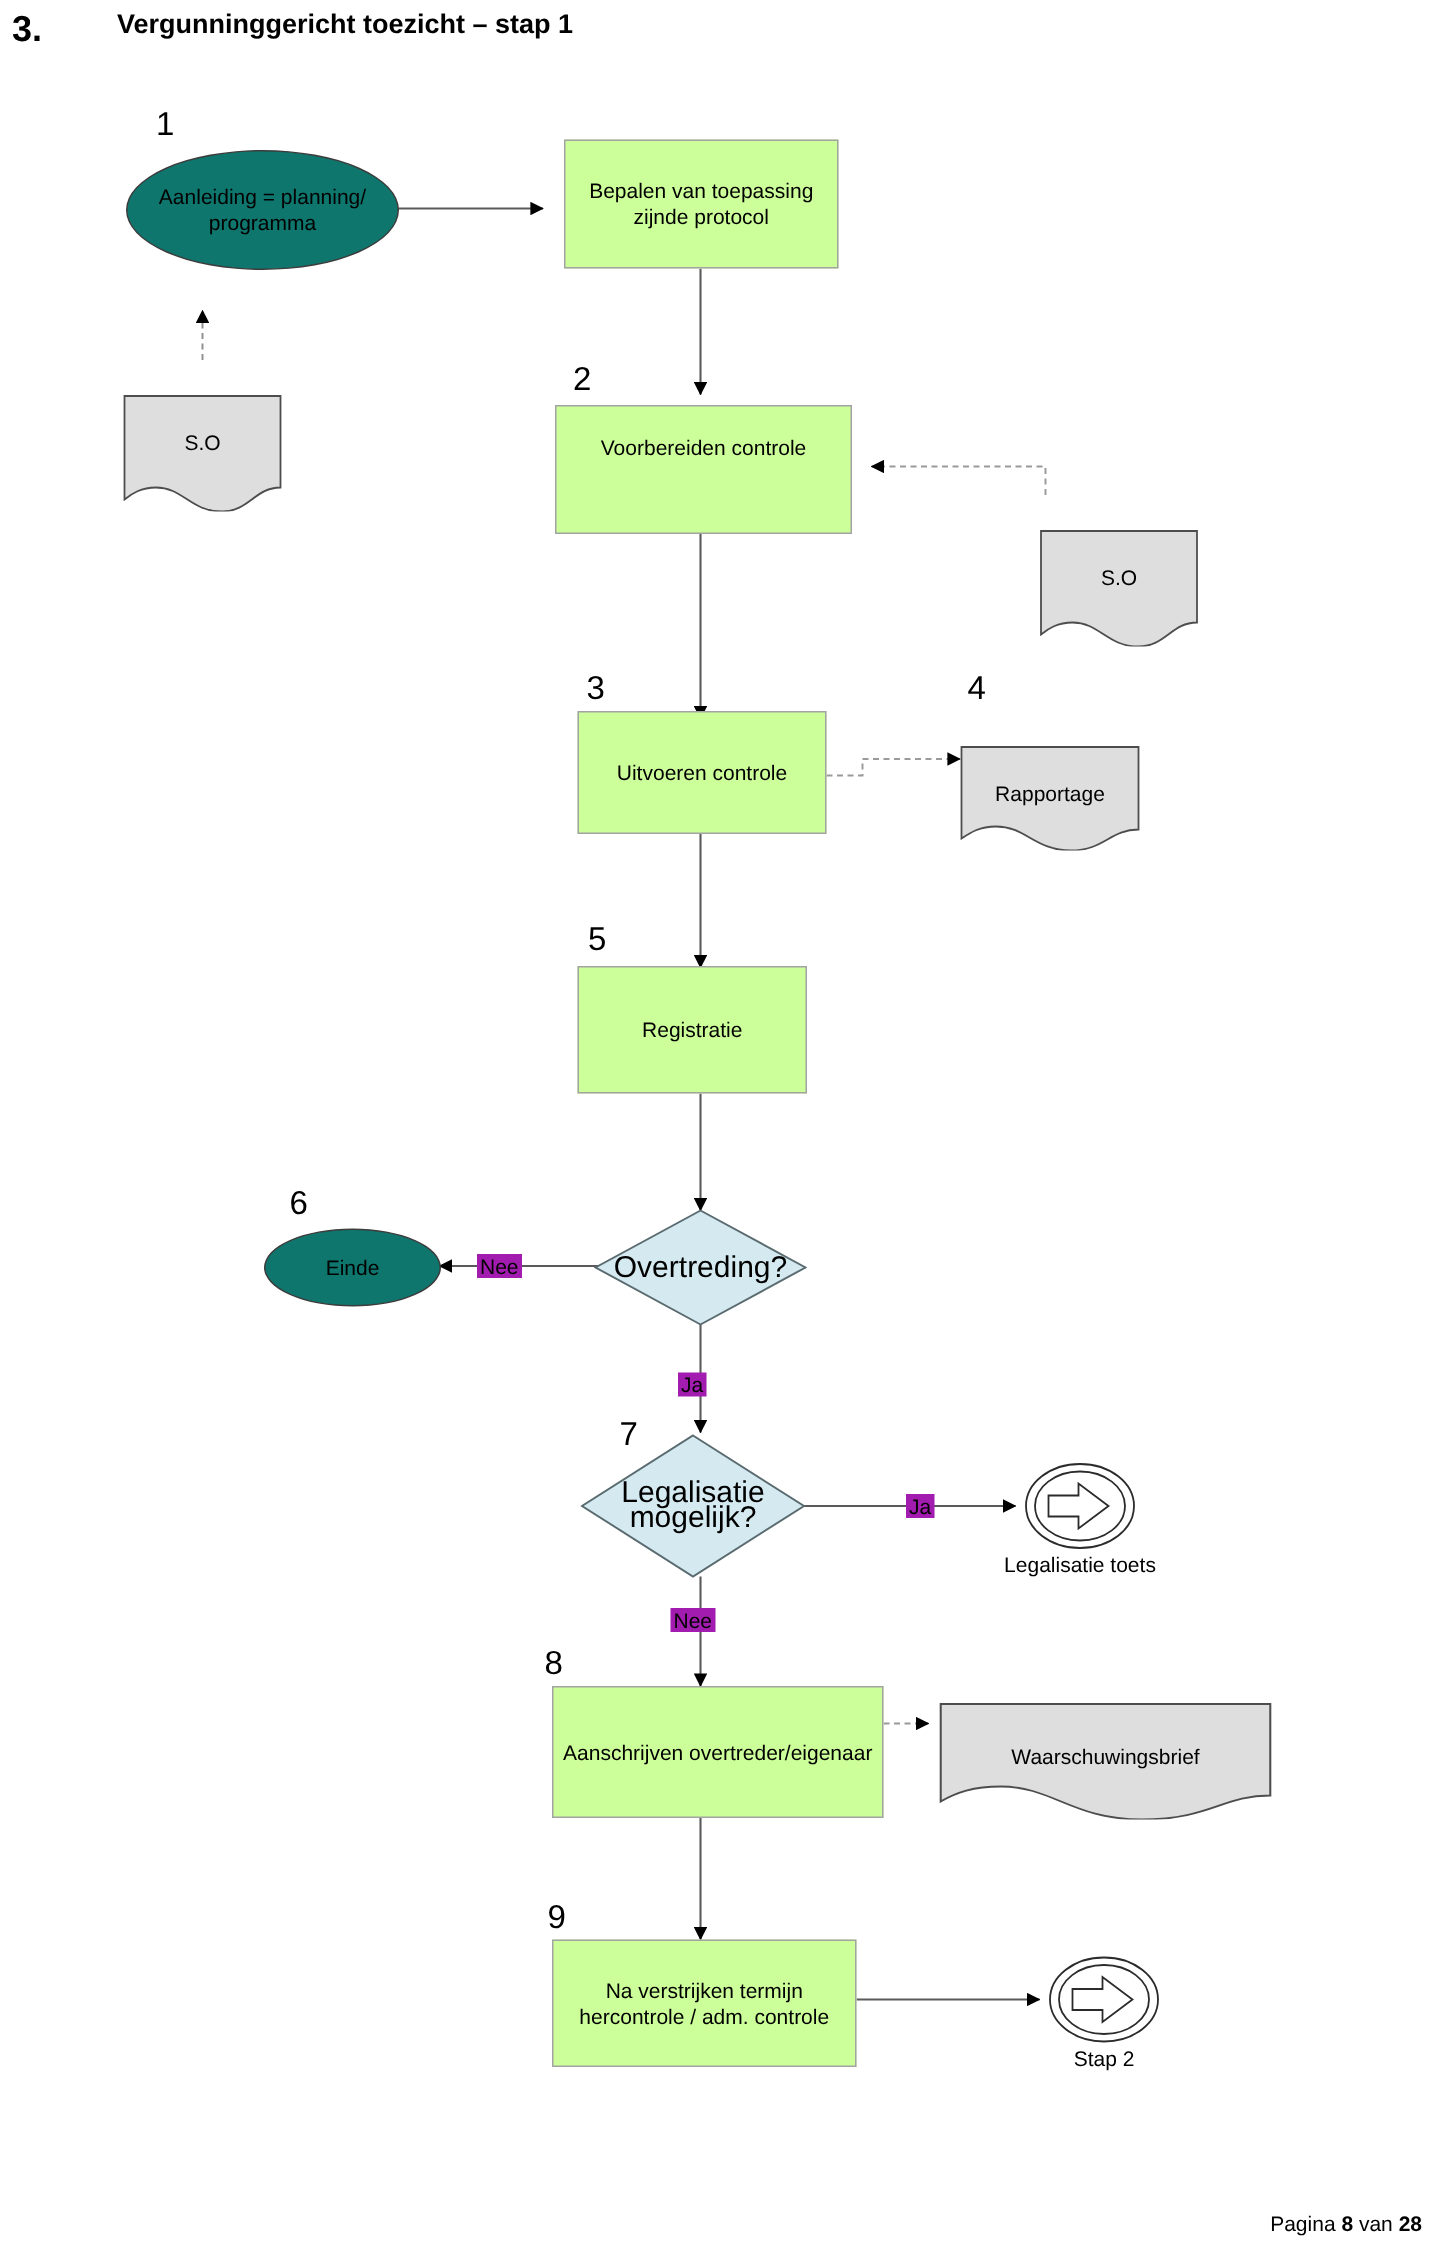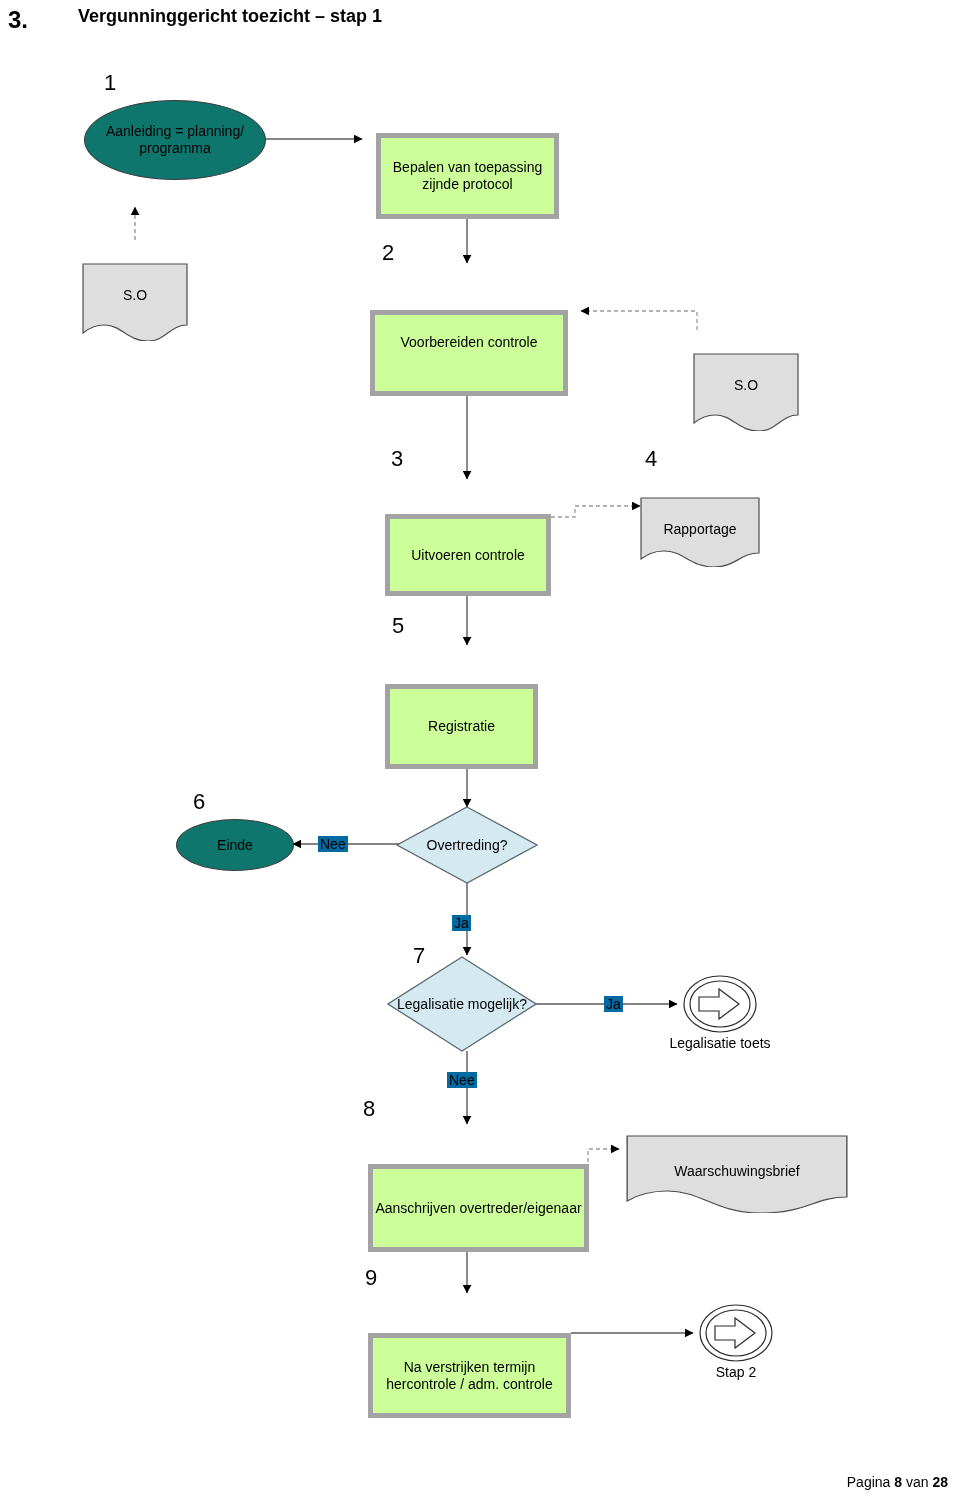--- a/index.html
+++ b/index.html
@@ -24,38 +24,38 @@
     font-size:18px;font-weight:bold;
   }
 
   
   svg.links{position:absolute;left:0;top:0;width:960px;height:1499px;pointer-events:none;}
 
   
   .node{position:absolute;box-sizing:border-box;}
 
   .proc{
-    background:#ccff99;border:5px solid #a3a3a3;
-    display:flex;align-items:center;justify-content:center;
-    text-align:center;font-size:14px;line-height:17px;margin-top:40px;
+    background:#ccff99;border:1px solid #a3a3a3;
+    display:flex;align-items:center;justify-content:center;
+    text-align:center;font-size:14px;line-height:17px;
   }
   .proc.toptext{align-items:flex-start;padding-top:19px;}
 
   .ellipse{
     background:#0f766e;border:1px solid #3c3c3c;border-radius:50%;
     display:flex;align-items:center;justify-content:center;
     text-align:center;font-size:14px;line-height:17px;
   }
 
   .diamond{position:absolute;}
   .diamond .dshape{position:absolute;left:0;top:0;width:100%;height:100%;}
   .diamond .dlabel{
     position:absolute;left:0;top:0;width:100%;height:100%;
     display:flex;align-items:center;justify-content:center;
-    text-align:center;font-size:14px;line-height:17px;
+    text-align:center;font-size:20px;line-height:17px;
   }
 
   .doc{position:absolute;margin-top:23px;}
   .doc .dcshape{position:absolute;left:0;top:0;width:100%;height:100%;}
   .doc .dclabel{
     position:absolute;left:0;top:0;width:100%;
     display:flex;align-items:center;justify-content:center;
     text-align:center;font-size:14px;line-height:17px;
   }
 
@@ -64,21 +64,21 @@
   .connector .clabel{
     position:absolute;left:50%;transform:translateX(-50%);
     white-space:nowrap;font-size:14px;line-height:17px;text-align:center;
   }
 
   .stepnum{
     position:absolute;font-size:22px;line-height:22px;
   }
   .edgelabel{
     position:absolute;font-size:14px;line-height:16px;
-    background:#0369a1;padding:0 2px;white-space:nowrap;
+    background:#a21caf;padding:0 2px;white-space:nowrap;
   }
 
   .footer{
     position:absolute;right:12px;bottom:8px;
     font-size:14px;line-height:17px;text-align:right;white-space:nowrap;
   }
   .footer b{font-weight:bold;}
 </style>
 </head>
 <body>

